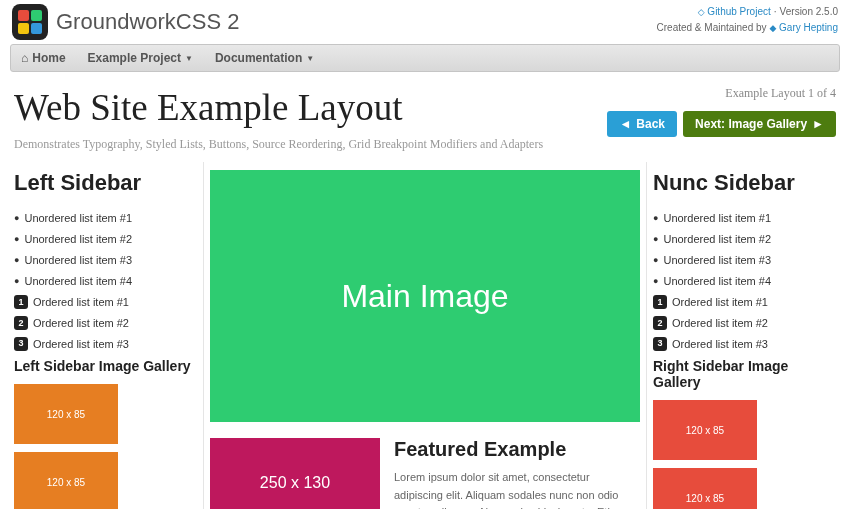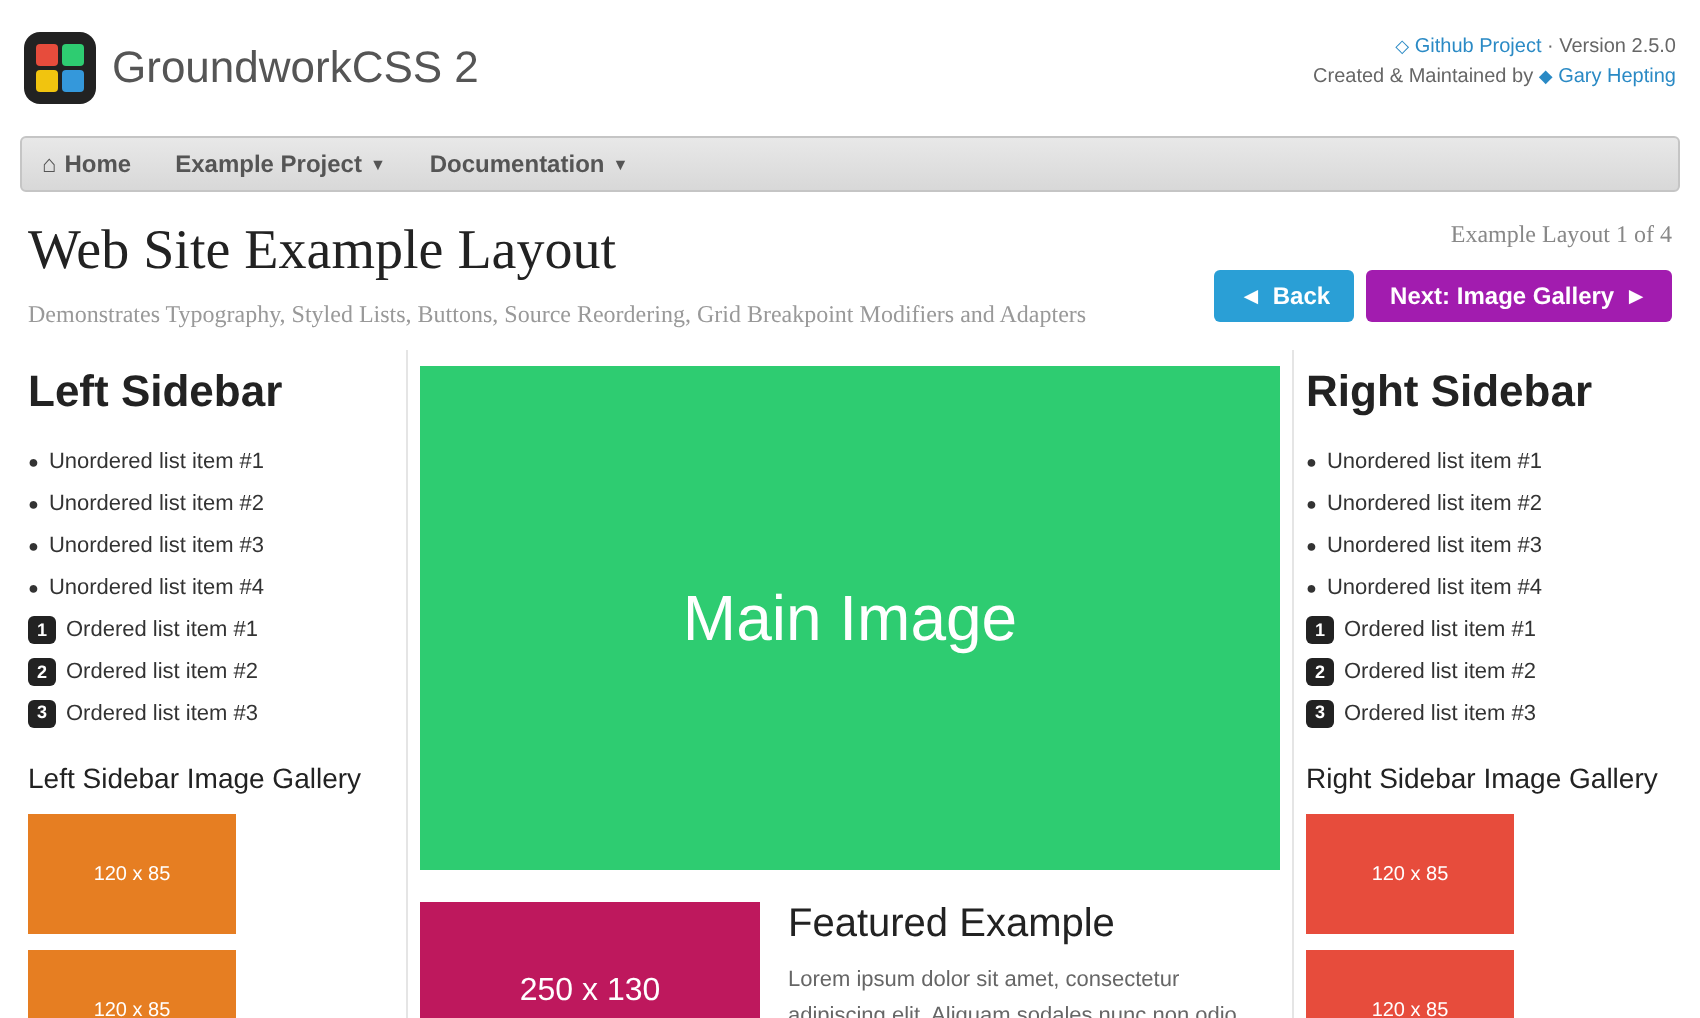--- a/index.html
+++ b/index.html
@@ -1,49 +1,49 @@
 <!DOCTYPE html>
 <html><head>
 <meta charset="utf-8">
 <style>
 *{box-sizing:border-box;margin:0;padding:0}
 body{font-family:Helvetica,Arial,sans-serif;font-size:13px;color:#333;background:#fff;width:850px}
-.header{display:flex;justify-content:space-between;align-items:flex-start;padding:16px 12px}
+.header{display:flex;justify-content:space-between;align-items:flex-start;padding:4px 12px}
 .brand{display:flex;align-items:center;gap:8px}
 .logo{width:36px;height:36px;border-radius:8px;background:#222;position:relative;display:flex;align-items:center;justify-content:center}
 .logo-inner{width:24px;height:24px;position:relative}
 .lq{position:absolute;width:11px;height:11px;border-radius:2px}
 .lq.tl{top:0;left:0;background:#e74c3c}
 .lq.tr{top:0;right:0;background:#2ecc71}
 .lq.bl{bottom:0;left:0;background:#f1c40f}
 .lq.br{bottom:0;right:0;background:#3498db}
 .brand-text{font-size:22px;color:#555;font-weight:400}
 .meta{text-align:right;font-size:10px;color:#666;line-height:1.5}
 .meta a{color:#2a8ac5;text-decoration:none}
 .meta .ico{color:#2a8ac5;font-size:9px}
 .navbar{background:linear-gradient(#e8e8e8,#d8d8d8);border:1px solid #c5c5c5;border-radius:3px;margin:0 10px;padding:6px 10px;display:flex;gap:22px;font-size:12px;font-weight:bold;color:#555}
 .nav-item{display:flex;align-items:center;gap:4px;cursor:pointer}
 .nav-item .caret{font-size:8px}
 .titlebar{display:flex;justify-content:space-between;align-items:flex-start;padding:14px 14px 8px}
 .title-left{max-width:540px}
-h1{font-family:Georgia,serif;font-size:28px;font-weight:400;color:#222;margin-bottom:6px}
+h1{font-family:Georgia,serif;font-size:37px;font-weight:400;color:#222;margin-bottom:6px}
 .subtitle{font-family:Georgia,serif;font-size:12px;color:#999;line-height:1.6}
 .title-right{text-align:right}
 .layout-count{font-family:Georgia,serif;font-size:12px;color:#888;margin-bottom:10px}
 .btns{display:flex;gap:6px;justify-content:flex-end}
 .btn{border:none;border-radius:3px;padding:6px 12px;font-size:12px;font-weight:bold;color:#fff;cursor:pointer;display:flex;align-items:center;gap:5px}
 .btn-blue{background:#2a9fd6}
-.btn-green{background:#a21caf}
+.btn-green{background:#4d7c0f}
 .content{display:flex;gap:0;padding:0 8px}
 .sidebar{width:196px;padding:8px 6px}
 .main{flex:1;padding:8px 6px}
 .sidebar.right{border-left:1px solid #e5e5e5}
 .sidebar.left{border-right:1px solid #e5e5e5}
 h2{font-size:22px;font-weight:600;color:#222;margin-bottom:12px}
-h3{font-size:14px;font-weight:400;color:#222;margin:14px 0 10px}
+h3{font-size:14px;font-weight:700;color:#222;margin:4px 0 10px}
 h3.fa{font-size:20px;margin-top:0;margin-bottom:8px}
 .list{list-style:none;font-size:11px;color:#333;line-height:1.9}
 .list li{display:flex;align-items:center;gap:5px}
 .bullet{font-size:9px}
 .numbadge{background:#222;color:#fff;border-radius:3px;width:14px;height:14px;display:inline-flex;align-items:center;justify-content:center;font-size:9px;font-weight:bold}
 .gallery{display:flex;flex-wrap:wrap;gap:8px}
 .thumb{width:104px;height:60px;display:flex;align-items:center;justify-content:center;color:#fff;font-size:10px}
 .thumb.orange{background:#e67e22}
 .thumb.red{background:#e74c3c}
 .hero{width:100%;height:252px;background:#2ecc71;display:flex;align-items:center;justify-content:center;color:#fff;font-size:32px;margin-bottom:16px}
@@ -154,21 +154,21 @@
     <div class="article">
       <div class="artimg">250 x 130</div>
       <div>
         <h3 class="fa">Featured Example</h3>
         <div class="arttext">Lorem ipsum dolor sit amet, consectetur adipiscing elit. Aliquam sodales nunc non odio egestas aliquam. Nunc vel vehicula ante. Etiam tempor</div>
       </div>
     </div>
   </div>
 
   <div class="sidebar right">
-    <h2>Right Sidebar</h2>
+    <h2>Nunc Sidebar</h2>
     <ul class="list">
       <li>
           <span class="bullet">●</span>
           <span>Unordered list item #1</span>
         </li>
       <li>
           <span class="bullet">●</span>
           <span>Unordered list item #2</span>
         </li>
       <li>

